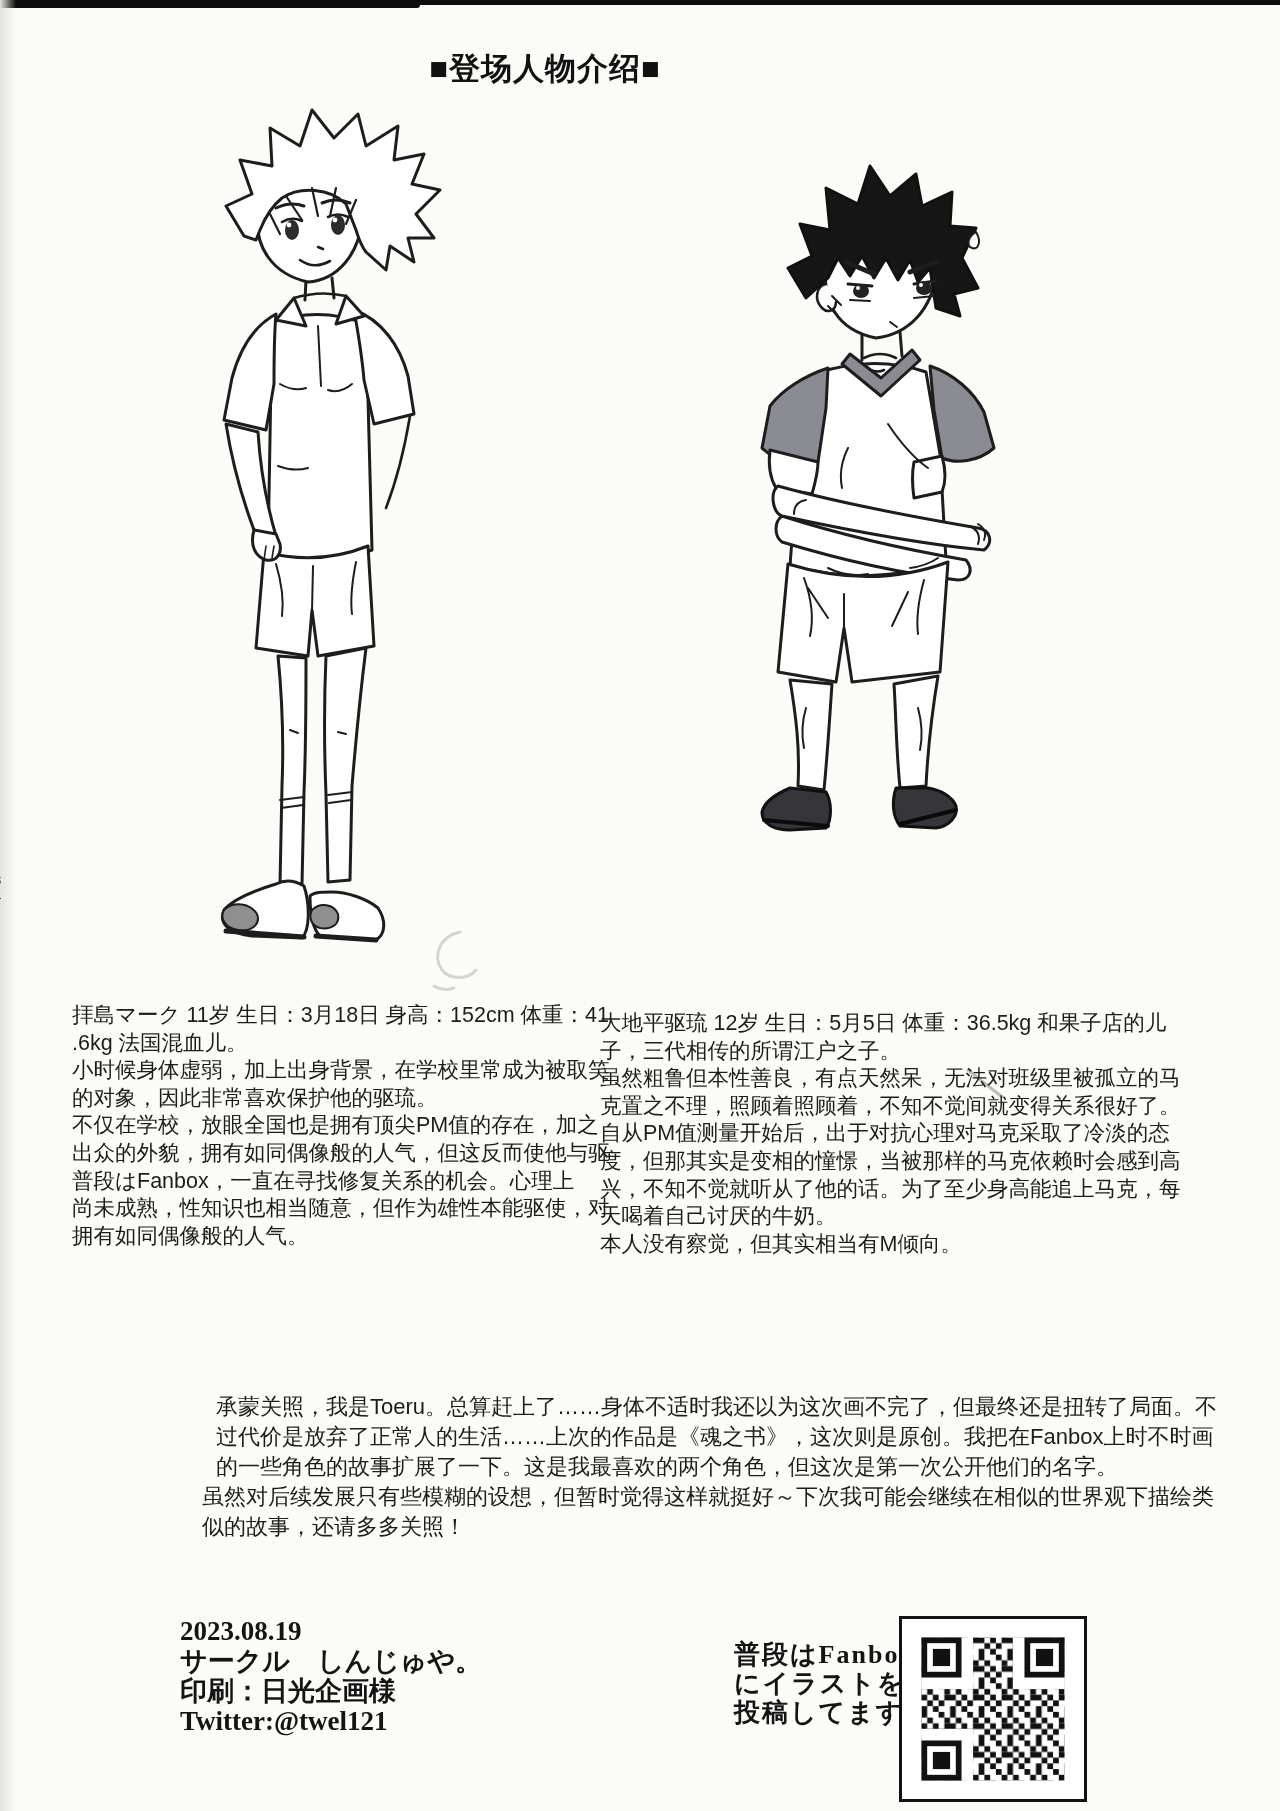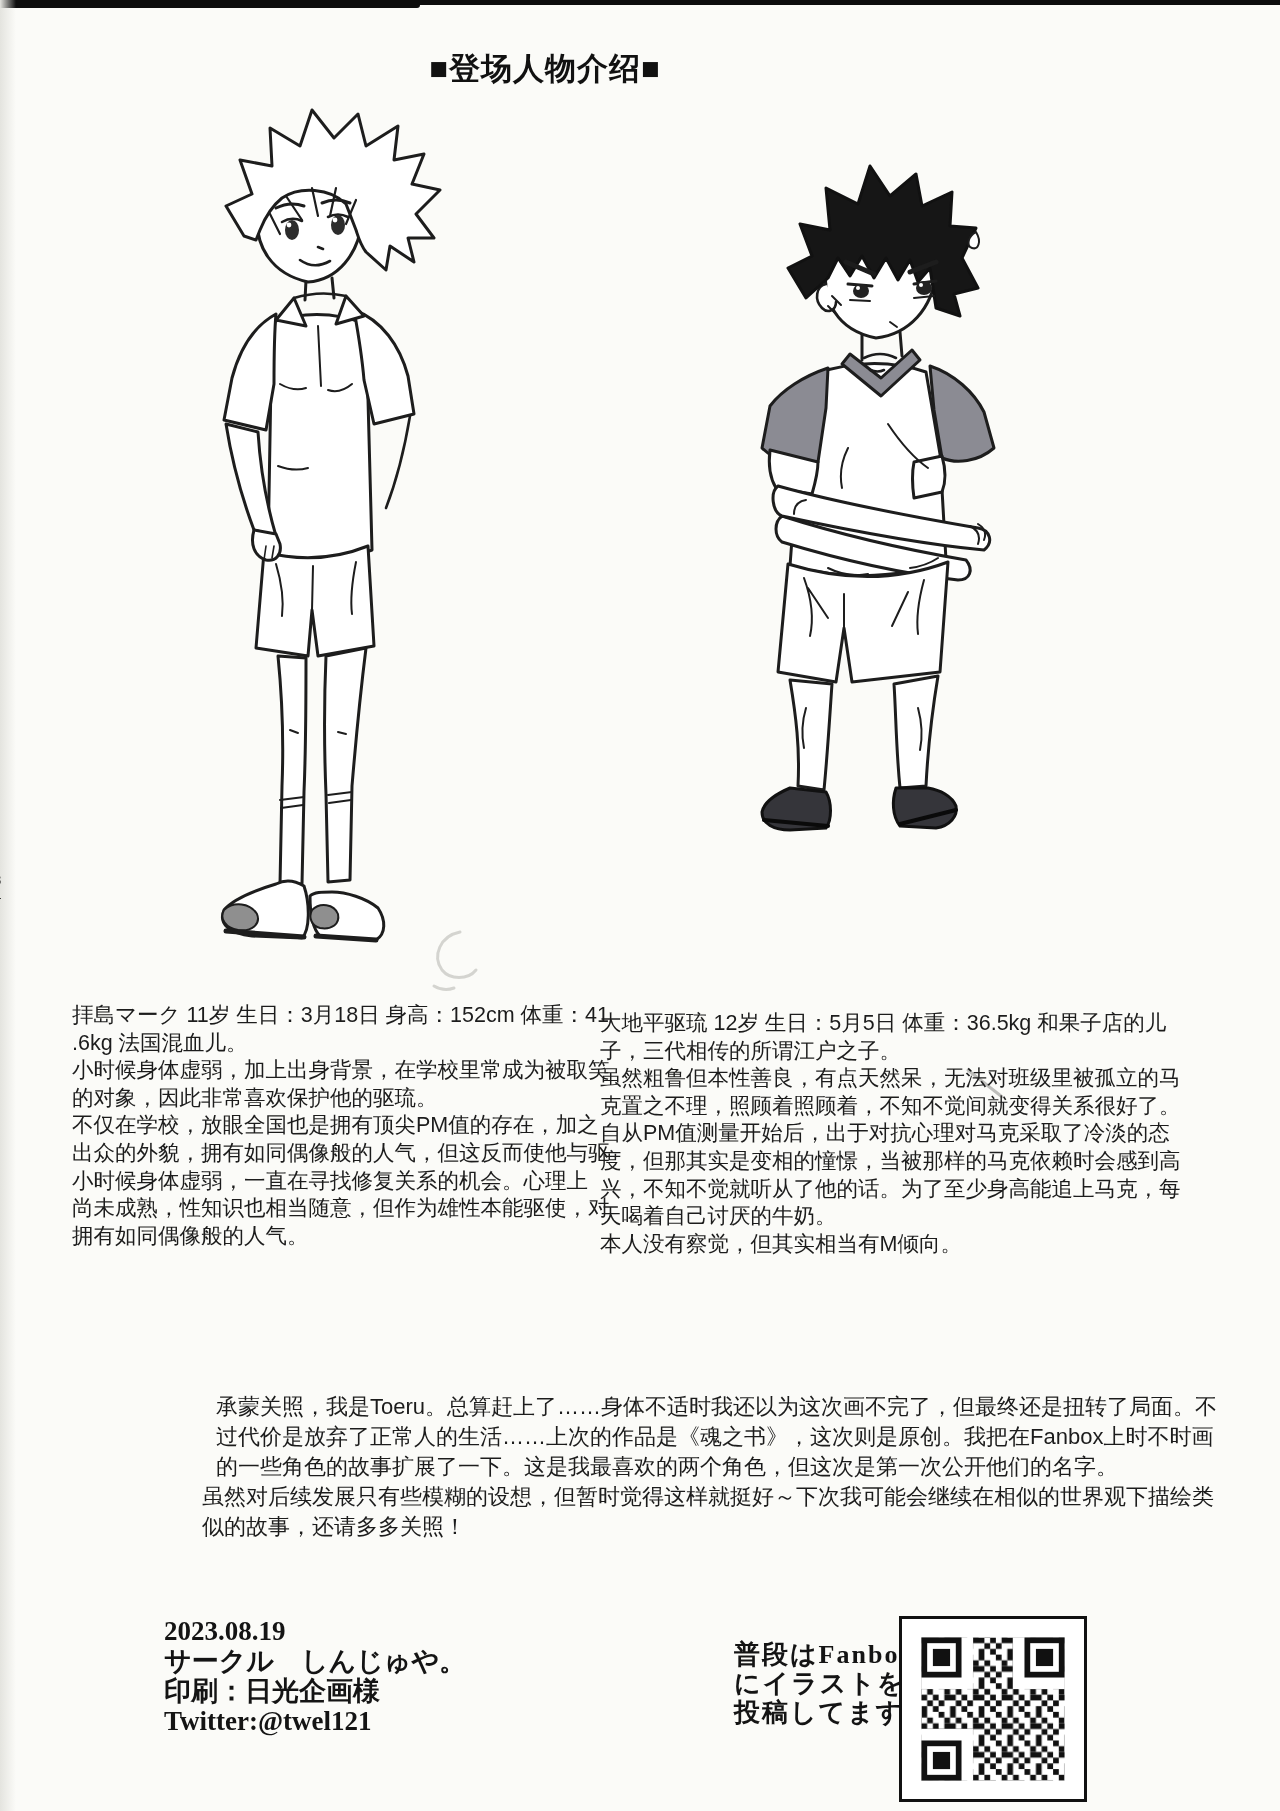--- a/index.html
+++ b/index.html
@@ -11,21 +11,21 @@
              background:linear-gradient(90deg,#e4e4df,rgba(251,251,248,0));}
   .title{position:absolute;left:320px;top:48px;width:450px;text-align:center;
          font-size:31px;font-weight:700;letter-spacing:1px;color:#111;}
   .fig{position:absolute;}
   .char-desc{position:absolute;font-size:21.5px;line-height:27.6px;color:#1c1c1c;}
   #desc-mark{left:72px;top:1002px;width:524px;}
   #desc-ryu{left:600px;top:1010px;width:534px;}
   .afterword{position:absolute;left:172px;top:1392px;width:922px;
              font-size:22px;line-height:30px;color:#1c1c1c;margin-left:30px;}
   .afterword .tline:nth-child(-n+3){margin-left:14px;}
-  .colophon{position:absolute;left:164px;top:1616px;font-family:"Liberation Serif",serif;
+  .colophon{position:absolute;left:180px;top:1616px;font-family:"Liberation Serif",serif;
             font-weight:600;font-size:27px;line-height:30px;color:#141414;}
   .fanbox-note{position:absolute;left:712px;top:1640px;font-family:"Liberation Serif",serif;
                font-weight:600;font-size:26px;line-height:29px;letter-spacing:2px;color:#141414;margin-left:22px;}
   .qr-box{position:absolute;left:899px;top:1616px;width:182px;height:180px;border:3px solid #111;
           background:#fff;display:flex;align-items:center;justify-content:center;}
   .qr-box svg{width:166px;height:166px;}
   .page-num{position:absolute;left:-7px;top:872px;width:15px;font-size:15px;line-height:16px;
             word-break:break-all;color:#2a2a2a;}
   .scribble{position:absolute;left:424px;top:926px;opacity:.55;}
   .streak{position:absolute;left:962px;top:1082px;width:46px;height:3px;background:#8d8d88;
@@ -152,21 +152,21 @@
   </svg>
   <div class="streak"></div>
 
   <div class="char-desc" id="desc-mark">
     <div class="tline">拝島マーク 11岁 生日：3月18日 身高：152cm 体重：41</div>
     <div class="tline">.6kg 法国混血儿。</div>
     <div class="tline">小时候身体虚弱，加上出身背景，在学校里常成为被取笑</div>
     <div class="tline">的对象，因此非常喜欢保护他的驱琉。</div>
     <div class="tline">不仅在学校，放眼全国也是拥有顶尖PM值的存在，加之</div>
     <div class="tline">出众的外貌，拥有如同偶像般的人气，但这反而使他与驱</div>
-    <div class="tline">小时候身体虚弱，一直在寻找修复关系的机会。心理上</div>
+    <div class="tline">普段はFanbox，一直在寻找修复关系的机会。心理上</div>
     <div class="tline">尚未成熟，性知识也相当随意，但作为雄性本能驱使，对</div>
     <div class="tline">拥有如同偶像般的人气。</div>
   </div>
 
   <div class="char-desc" id="desc-ryu">
     <div class="tline">大地平驱琉 12岁 生日：5月5日 体重：36.5kg 和果子店的儿</div>
     <div class="tline">子，三代相传的所谓江户之子。</div>
     <div class="tline">虽然粗鲁但本性善良，有点天然呆，无法对班级里被孤立的马</div>
     <div class="tline">克置之不理，照顾着照顾着，不知不觉间就变得关系很好了。</div>
     <div class="tline">自从PM值测量开始后，出于对抗心理对马克采取了冷淡的态</div>

